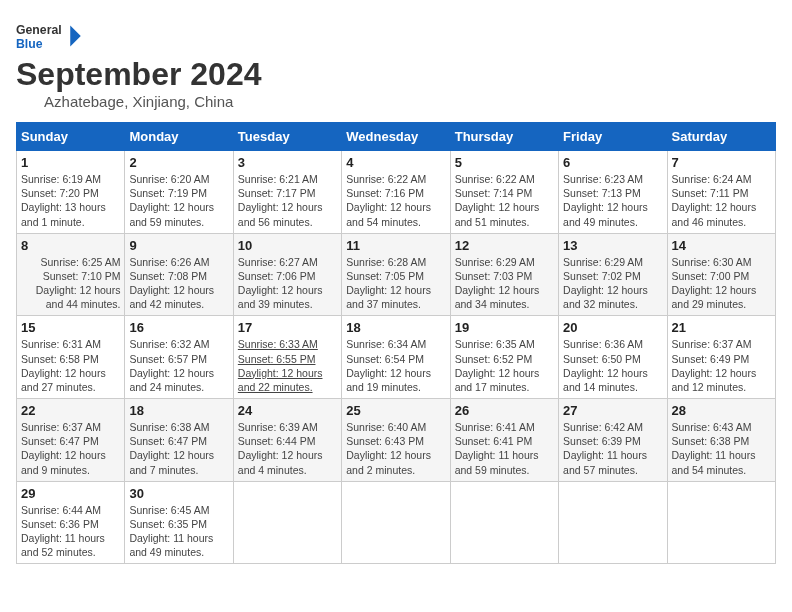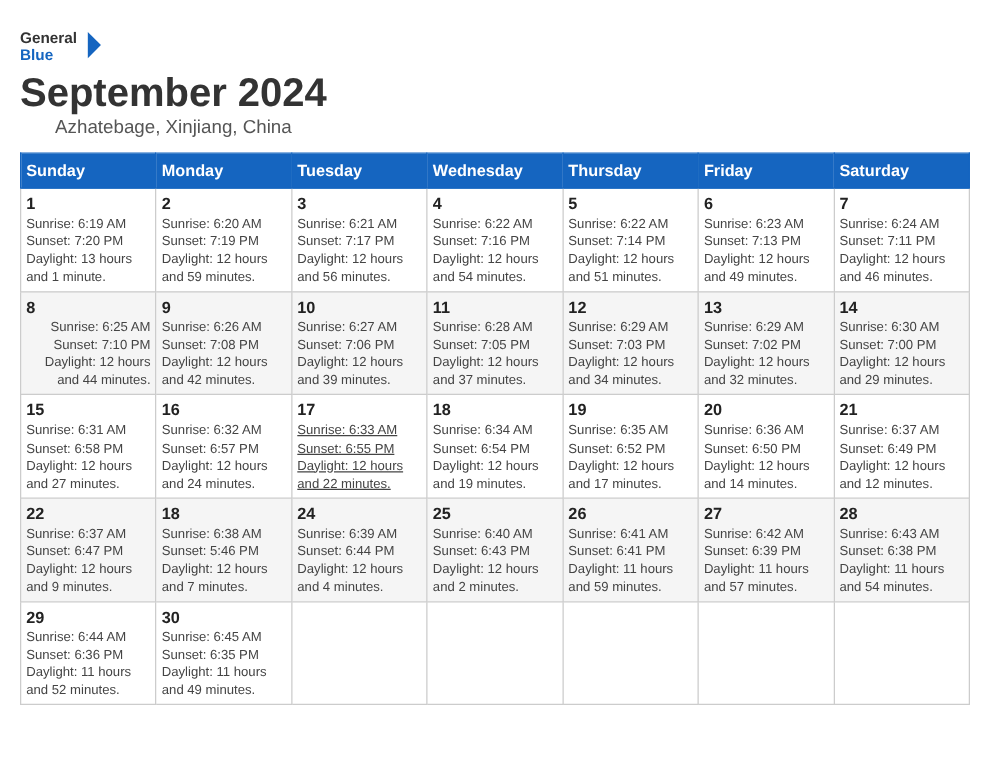--- a/index.html
+++ b/index.html
@@ -238,21 +238,21 @@
       <tr>
         <td>
           <span class="day-number">22</span>
           <div class="day-info" style="white-space: pre-line;">Sunrise: 6:37 AM
 Sunset: 6:47 PM
 Daylight: 12 hours and 9 minutes.</div>
         </td>
         <td>
           <span class="day-number">18</span>
           <div class="day-info" style="white-space: pre-line;">Sunrise: 6:38 AM
-Sunset: 5:46 PM
+Sunset: 6:47 PM
 Daylight: 12 hours and 7 minutes.</div>
         </td>
         <td>
           <span class="day-number">24</span>
           <div class="day-info" style="white-space: pre-line;">Sunrise: 6:39 AM
 Sunset: 6:44 PM
 Daylight: 12 hours and 4 minutes.</div>
         </td>
         <td>
           <span class="day-number">25</span>

